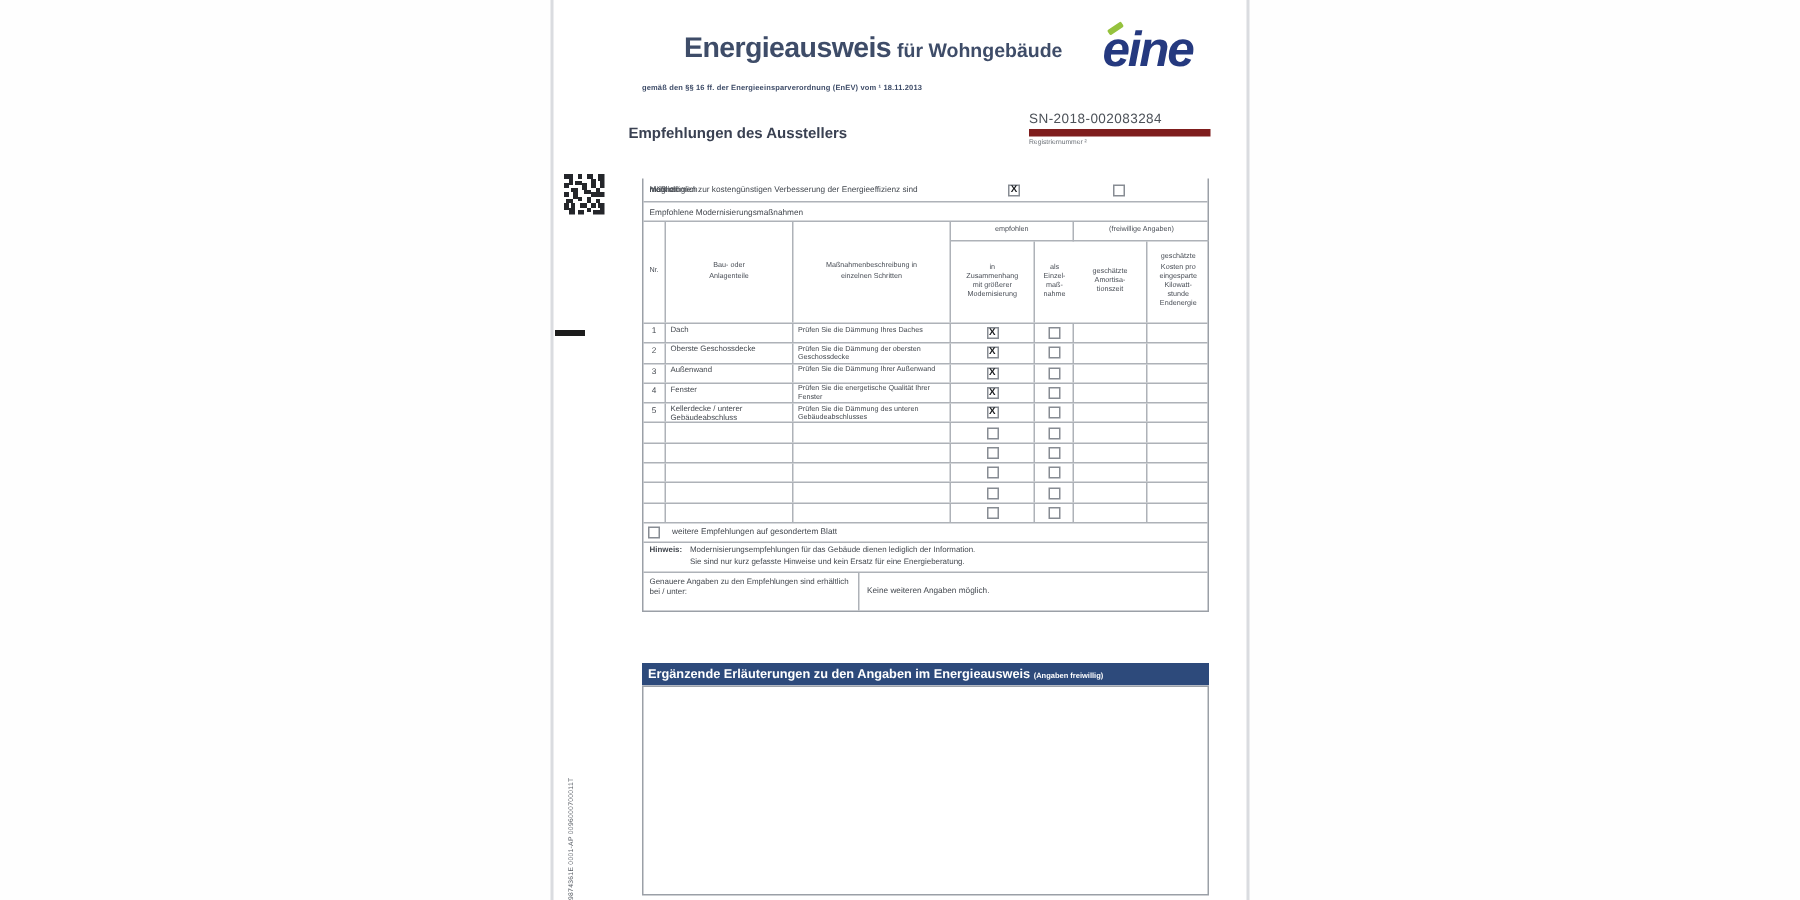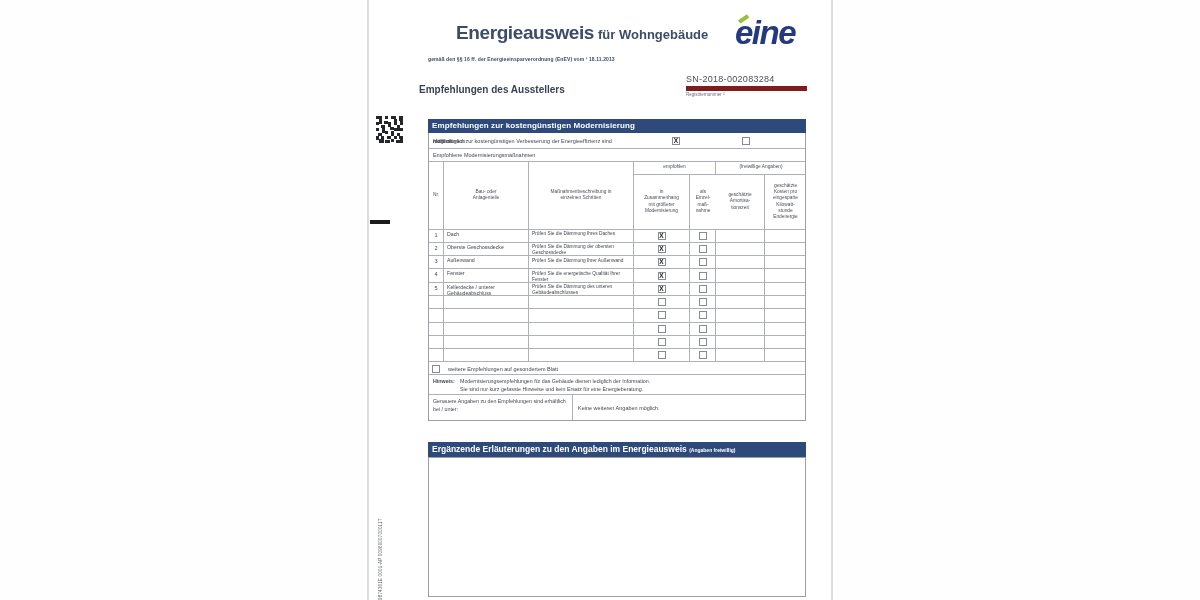--- a/index.html
+++ b/index.html
@@ -160,21 +160,20 @@
           <rect x="10" y="15" width="2" height="2"></rect>
             <rect x="13" y="16" width="3" height="2"></rect>
           <rect x="16" y="15" width="2" height="3"></rect>
         </g>
       </svg>
     </div>
     <div class="mark"></div>
     <div class="print-code">9874361E 0001-AP 0096000700011T</div>
 
     <div class="sec1">
-      <div class="bar">Empfehlungen zur kostengünstigen Modernisierung</div>
       <div class="box1">
 
         <div class="row-b measures-row">
           <span class="t">Maßnahmen zur kostengünstigen Verbesserung der Energieeffizienz sind</span>
           <span class="cb pos-cb1">X</span>
           <span class="t pos-lb1">möglich</span>
           <span class="cb pos-cb2"></span>
           <span class="t pos-lb2">nicht möglich</span>
         </div>
 

